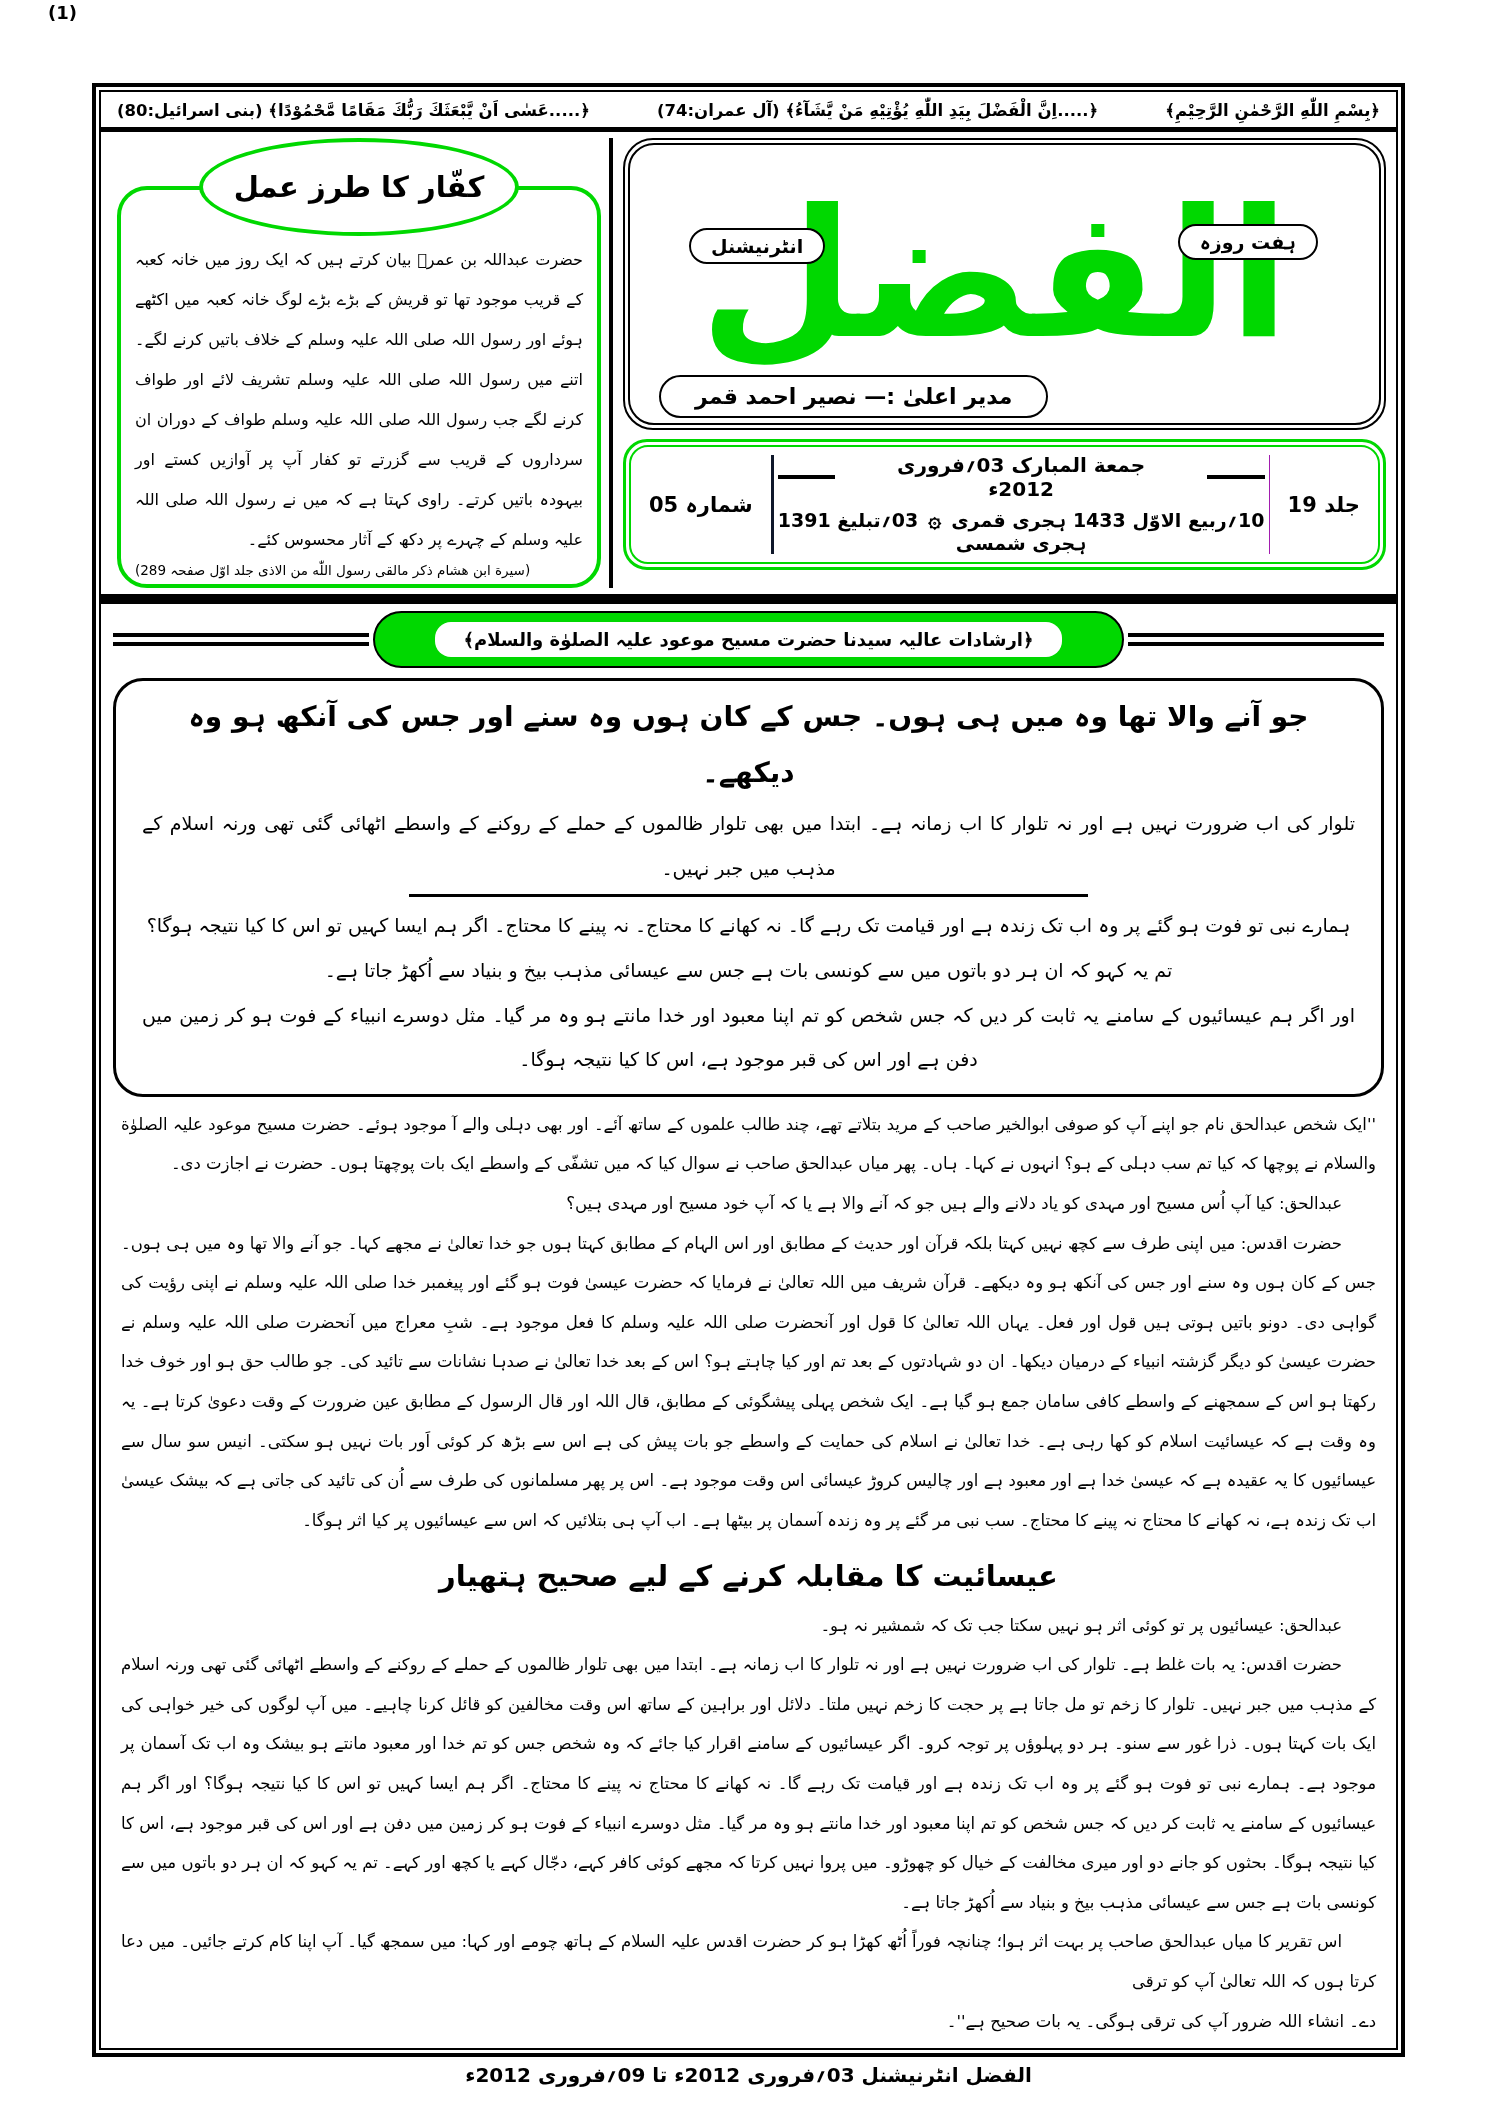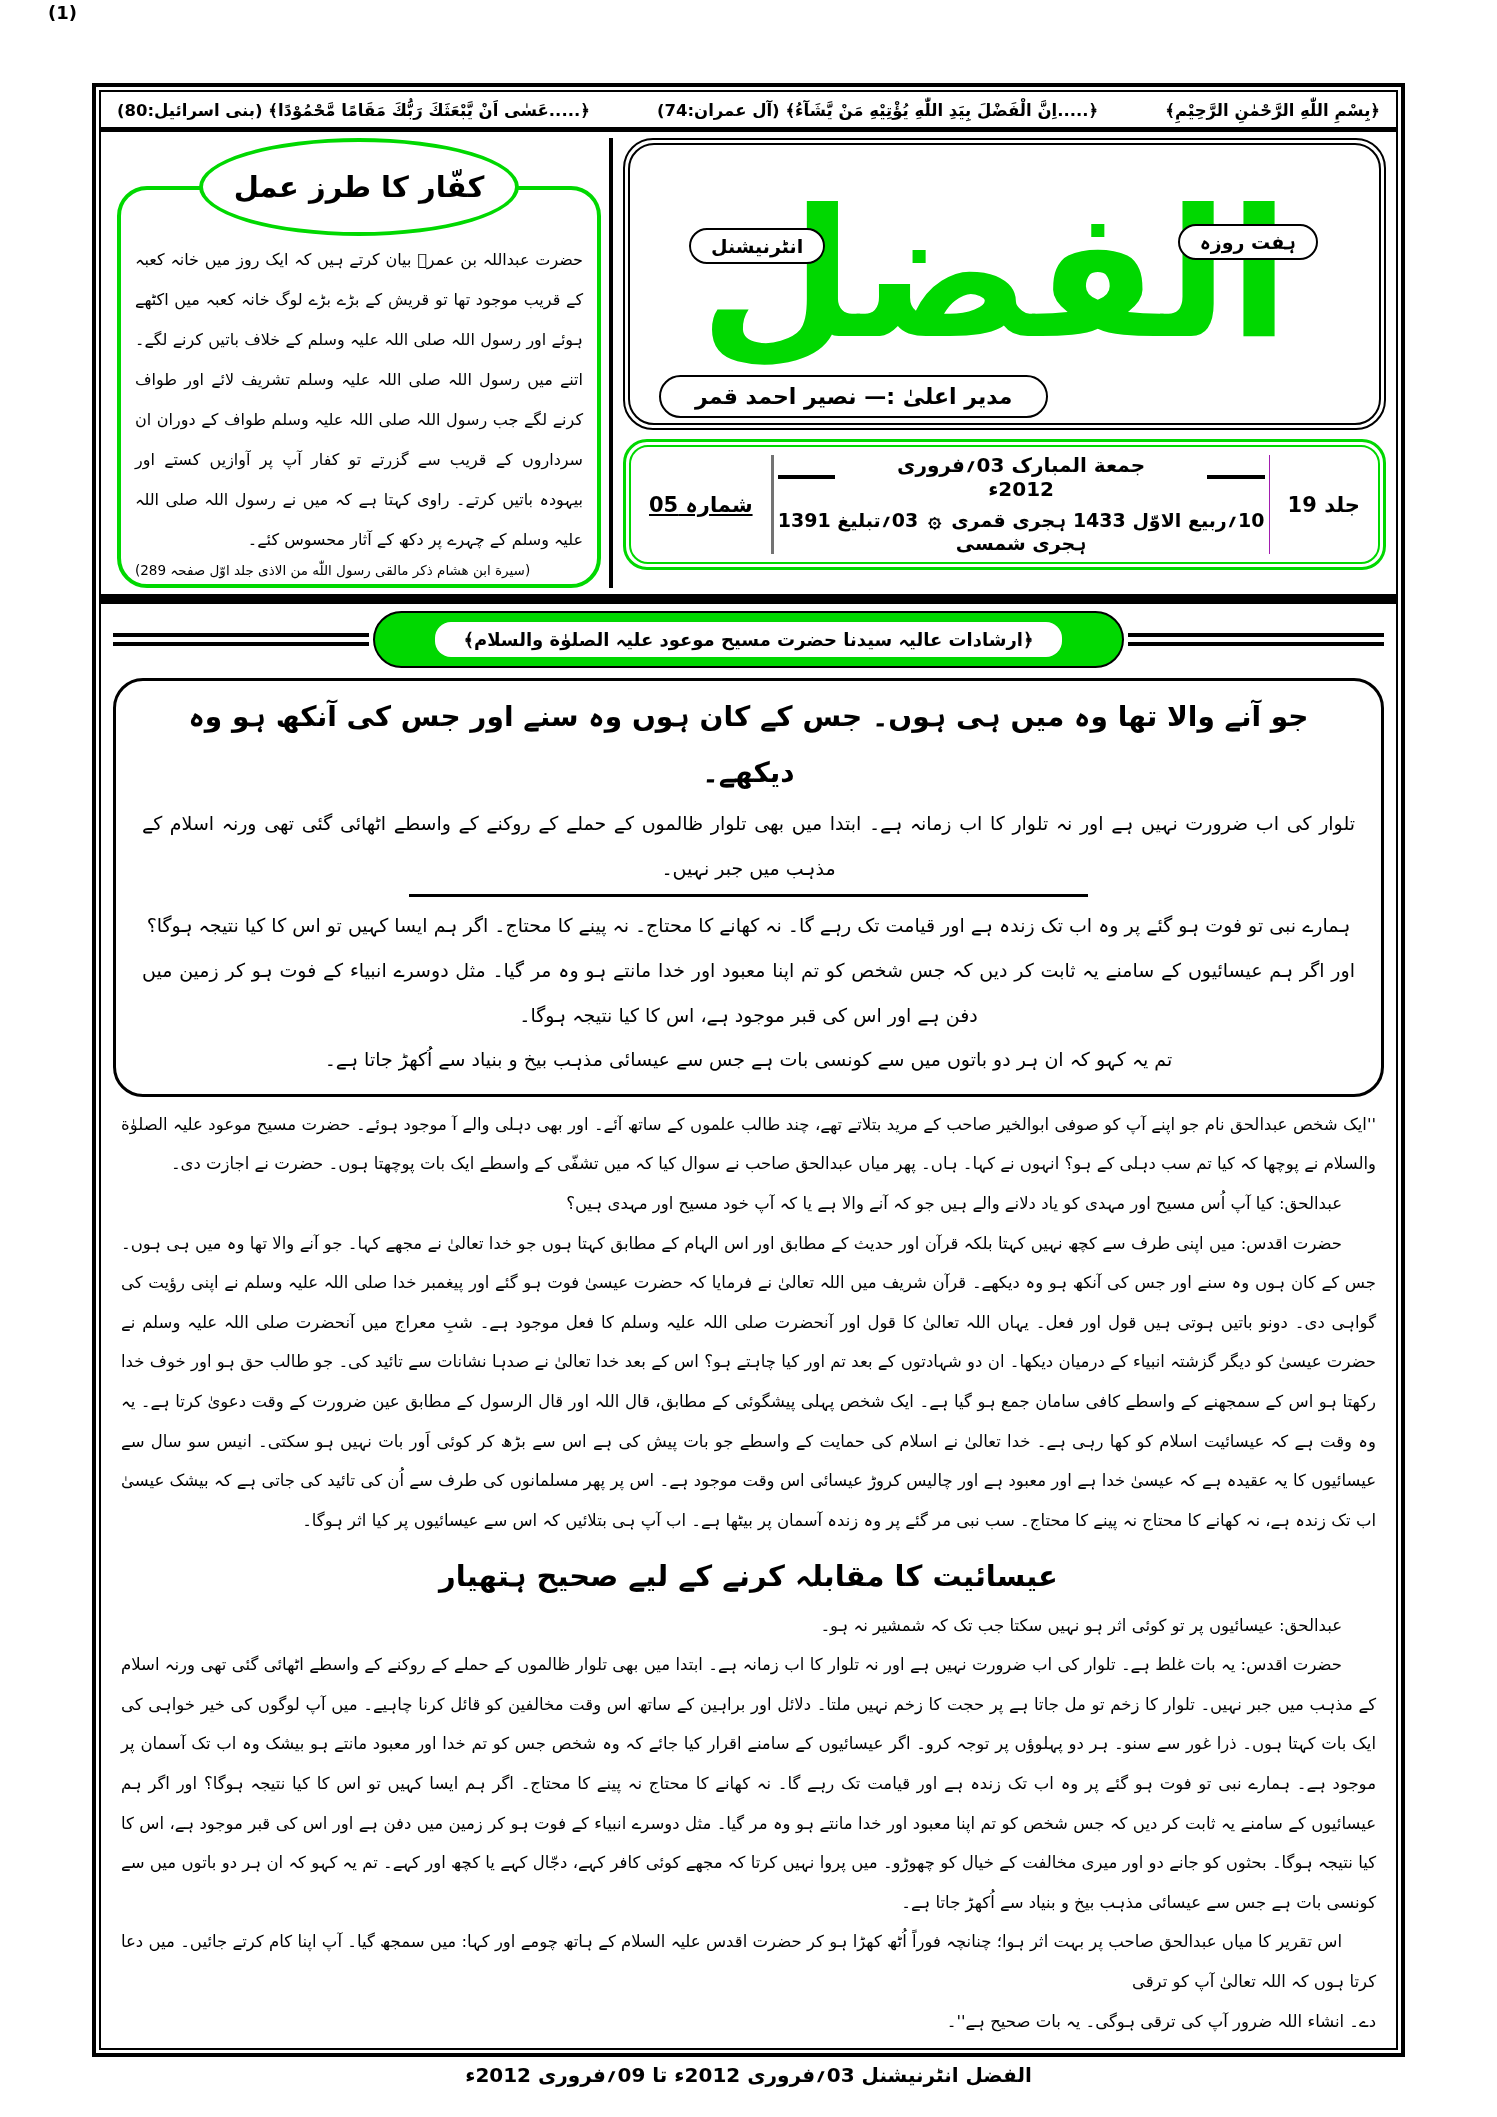--- a/index.html
+++ b/index.html
@@ -63,21 +63,21 @@
     background:#fff; padding:7px 34px; font-weight:bold; font-size:22px; z-index:3; white-space:nowrap;
   }
 
   .date-box{ margin-top:9px; border:3px solid var(--green); border-radius:24px; padding:3px; flex:0 0 auto; }
   .date-box-inner{ border:2px solid var(--green); border-radius:19px; display:flex; align-items:stretch; }
   .vol-cell,.issue-cell{
     display:flex; align-items:center; padding:8px 18px;
     font-weight:bold; font-size:21px; white-space:nowrap;
   }
   .vol-cell{ border-left:1px solid #a21caf; margin:8px 0; }
-  .issue-cell{ border-right:3px solid #737373; margin:8px 0;text-decoration:underline; }
+  .issue-cell{ border-right:3px solid #0f172a; margin:8px 0; }
   .date-center{ flex:1; text-align:center; padding:6px 4px 8px; font-weight:bold; }
   .date-primary{ font-size:20px; display:flex; align-items:center; justify-content:center; gap:26px; }
   .date-primary::before,.date-primary::after{ content:""; width:58px; border-top:4px solid #000; }
   .date-secondary{ font-size:19px; margin-top:6px; }
   .ornament{ font-size:22px; padding:0 10px; }
 
   .separator-bar{ height:10px; background:#000; flex:0 0 auto; }
 
   
   .banner-row{ display:flex; align-items:center; padding:7px 12px 5px; flex:0 0 auto; }
@@ -173,22 +173,22 @@
         <div class="banner-inner">﴿ارشادات عالیہ سیدنا حضرت مسیح موعود علیہ الصلوٰة والسلام﴾</div>
       </div>
       <div class="banner-line"></div>
     </div>
 
     <div class="lead-box">
       <div class="lead-headline">جو آنے والا تھا وہ میں ہی ہوں۔ جس کے کان ہوں وہ سنے اور جس کی آنکھ ہو وہ دیکھے۔</div>
       <p class="lead-para">تلوار کی اب ضرورت نہیں ہے اور نہ تلوار کا اب زمانہ ہے۔ ابتدا میں بھی تلوار ظالموں کے حملے کے روکنے کے واسطے اٹھائی گئی تھی ورنہ اسلام کے مذہب میں جبر نہیں۔</p>
       <div class="lead-divider"></div>
       <p class="lead-para">ہمارے نبی تو فوت ہو گئے پر وہ اب تک زندہ ہے اور قیامت تک رہے گا۔ نہ کھانے کا محتاج۔ نہ پینے کا محتاج۔ اگر ہم ایسا کہیں تو اس کا کیا نتیجہ ہوگا؟</p>
+      <p class="lead-para center">تم یہ کہو کہ ان ہر دو باتوں میں سے کونسی بات ہے جس سے عیسائی مذہب بیخ و بنیاد سے اُکھڑ جاتا ہے۔</p>
       <p class="lead-para">اور اگر ہم عیسائیوں کے سامنے یہ ثابت کر دیں کہ جس شخص کو تم اپنا معبود اور خدا مانتے ہو وہ مر گیا۔ مثل دوسرے انبیاء کے فوت ہو کر زمین میں دفن ہے اور اس کی قبر موجود ہے، اس کا کیا نتیجہ ہوگا۔</p>
-      <p class="lead-para center">تم یہ کہو کہ ان ہر دو باتوں میں سے کونسی بات ہے جس سے عیسائی مذہب بیخ و بنیاد سے اُکھڑ جاتا ہے۔</p>
     </div>
 
     <div class="article">
       <p>''ایک شخص عبدالحق نام جو اپنے آپ کو صوفی ابوالخیر صاحب کے مرید بتلاتے تھے، چند طالب علموں کے ساتھ آئے۔ اور بھی دہلی والے آ موجود ہوئے۔ حضرت مسیح موعود علیہ الصلوٰة والسلام نے پوچھا کہ کیا تم سب دہلی کے ہو؟ انہوں نے کہا۔ ہاں۔ پھر میاں عبدالحق صاحب نے سوال کیا کہ میں تشفّی کے واسطے ایک بات پوچھتا ہوں۔ حضرت نے اجازت دی۔</p>
       <p class="speaker">عبدالحق: کیا آپ اُس مسیح اور مہدی کو یاد دلانے والے ہیں جو کہ آنے والا ہے یا کہ آپ خود مسیح اور مہدی ہیں؟</p>
       <p class="speaker">حضرت اقدس: میں اپنی طرف سے کچھ نہیں کہتا بلکہ قرآن اور حدیث کے مطابق اور اس الہام کے مطابق کہتا ہوں جو خدا تعالیٰ نے مجھے کہا۔ جو آنے والا تھا وہ میں ہی ہوں۔ جس کے کان ہوں وہ سنے اور جس کی آنکھ ہو وہ دیکھے۔ قرآن شریف میں اللہ تعالیٰ نے فرمایا کہ حضرت عیسیٰ فوت ہو گئے اور پیغمبر خدا صلی اللہ علیہ وسلم نے اپنی رؤیت کی گواہی دی۔ دونو باتیں ہوتی ہیں قول اور فعل۔ یہاں اللہ تعالیٰ کا قول اور آنحضرت صلی اللہ علیہ وسلم کا فعل موجود ہے۔ شبِ معراج میں آنحضرت صلی اللہ علیہ وسلم نے حضرت عیسیٰ کو دیگر گزشتہ انبیاء کے درمیان دیکھا۔ ان دو شہادتوں کے بعد تم اور کیا چاہتے ہو؟ اس کے بعد خدا تعالیٰ نے صدہا نشانات سے تائید کی۔ جو طالب حق ہو اور خوف خدا رکھتا ہو اس کے سمجھنے کے واسطے کافی سامان جمع ہو گیا ہے۔ ایک شخص پہلی پیشگوئی کے مطابق، قال اللہ اور قال الرسول کے مطابق عین ضرورت کے وقت دعویٰ کرتا ہے۔ یہ وہ وقت ہے کہ عیسائیت اسلام کو کھا رہی ہے۔ خدا تعالیٰ نے اسلام کی حمایت کے واسطے جو بات پیش کی ہے اس سے بڑھ کر کوئی اَور بات نہیں ہو سکتی۔ انیس سو سال سے عیسائیوں کا یہ عقیدہ ہے کہ عیسیٰ خدا ہے اور معبود ہے اور چالیس کروڑ عیسائی اس وقت موجود ہے۔ اس پر پھر مسلمانوں کی طرف سے اُن کی تائید کی جاتی ہے کہ بیشک عیسیٰ اب تک زندہ ہے، نہ کھانے کا محتاج نہ پینے کا محتاج۔ سب نبی مر گئے پر وہ زندہ آسمان پر بیٹھا ہے۔ اب آپ ہی بتلائیں کہ اس سے عیسائیوں پر کیا اثر ہوگا۔</p>
       <div class="section-heading">عیسائیت کا مقابلہ کرنے کے لیے صحیح ہتھیار</div>
       <p class="speaker">عبدالحق: عیسائیوں پر تو کوئی اثر ہو نہیں سکتا جب تک کہ شمشیر نہ ہو۔</p>
       <p class="speaker">حضرت اقدس: یہ بات غلط ہے۔ تلوار کی اب ضرورت نہیں ہے اور نہ تلوار کا اب زمانہ ہے۔ ابتدا میں بھی تلوار ظالموں کے حملے کے روکنے کے واسطے اٹھائی گئی تھی ورنہ اسلام کے مذہب میں جبر نہیں۔ تلوار کا زخم تو مل جاتا ہے پر حجت کا زخم نہیں ملتا۔ دلائل اور براہین کے ساتھ اس وقت مخالفین کو قائل کرنا چاہیے۔ میں آپ لوگوں کی خیر خواہی کی ایک بات کہتا ہوں۔ ذرا غور سے سنو۔ ہر دو پہلوؤں پر توجہ کرو۔ اگر عیسائیوں کے سامنے اقرار کیا جائے کہ وہ شخص جس کو تم خدا اور معبود مانتے ہو بیشک وہ اب تک آسمان پر موجود ہے۔ ہمارے نبی تو فوت ہو گئے پر وہ اب تک زندہ ہے اور قیامت تک رہے گا۔ نہ کھانے کا محتاج نہ پینے کا محتاج۔ اگر ہم ایسا کہیں تو اس کا کیا نتیجہ ہوگا؟ اور اگر ہم عیسائیوں کے سامنے یہ ثابت کر دیں کہ جس شخص کو تم اپنا معبود اور خدا مانتے ہو وہ مر گیا۔ مثل دوسرے انبیاء کے فوت ہو کر زمین میں دفن ہے اور اس کی قبر موجود ہے، اس کا کیا نتیجہ ہوگا۔ بحثوں کو جانے دو اور میری مخالفت کے خیال کو چھوڑو۔ میں پروا نہیں کرتا کہ مجھے کوئی کافر کہے، دجّال کہے یا کچھ اور کہے۔ تم یہ کہو کہ ان ہر دو باتوں میں سے کونسی بات ہے جس سے عیسائی مذہب بیخ و بنیاد سے اُکھڑ جاتا ہے۔</p>
       <p class="speaker">اس تقریر کا میاں عبدالحق صاحب پر بہت اثر ہوا؛ چنانچہ فوراً اُٹھ کھڑا ہو کر حضرت اقدس علیہ السلام کے ہاتھ چومے اور کہا: میں سمجھ گیا۔ آپ اپنا کام کرتے جائیں۔ میں دعا کرتا ہوں کہ اللہ تعالیٰ آپ کو ترقی</p>

